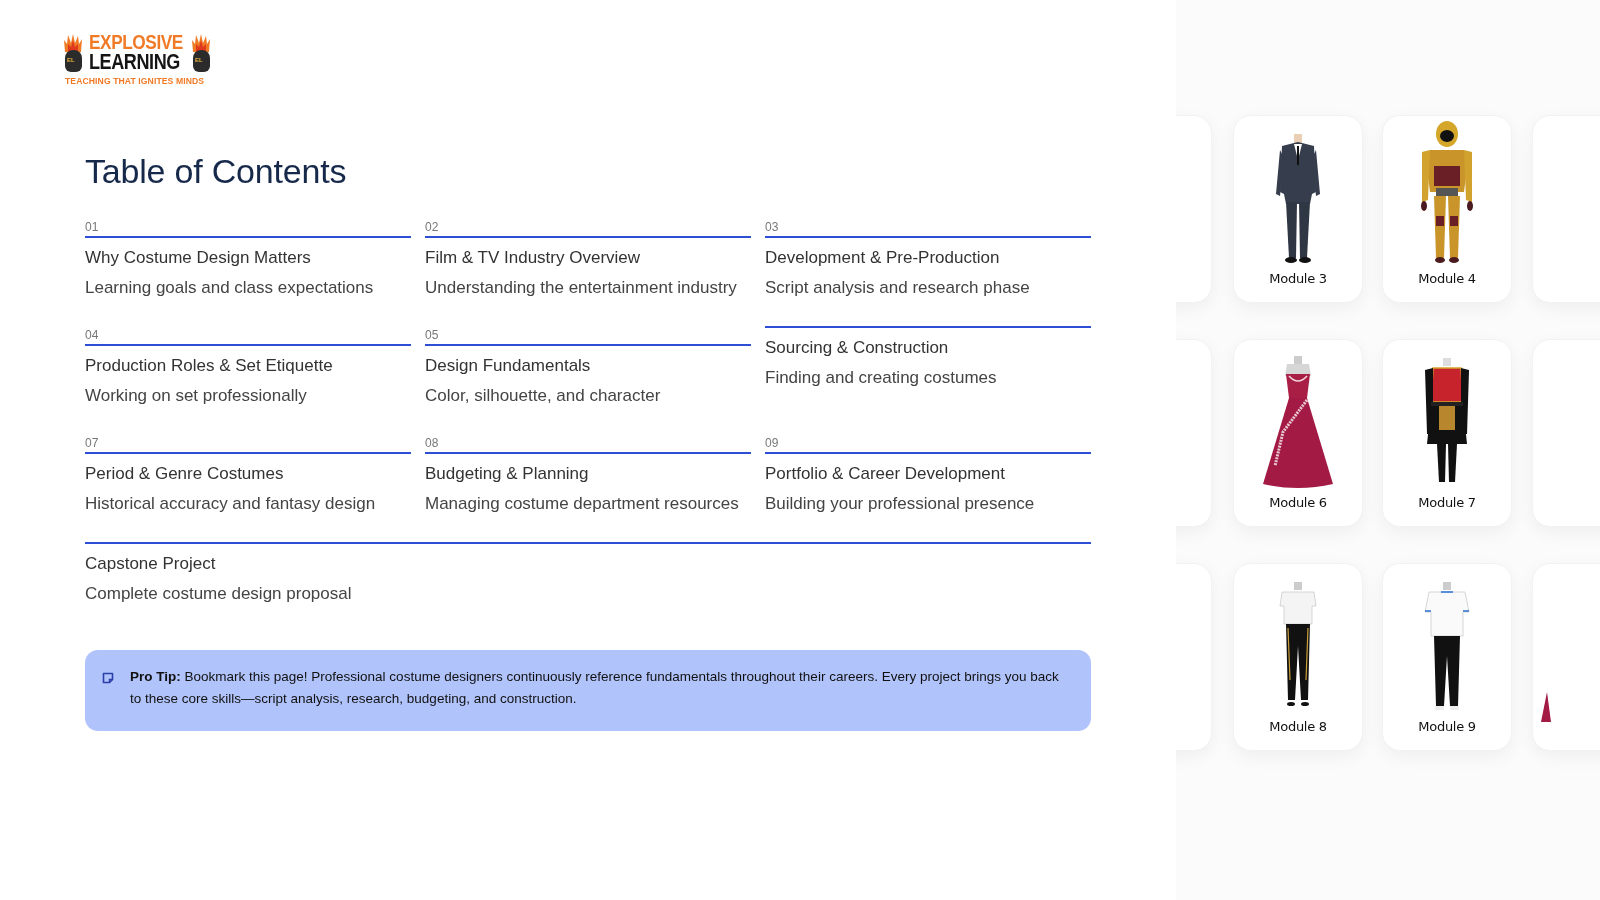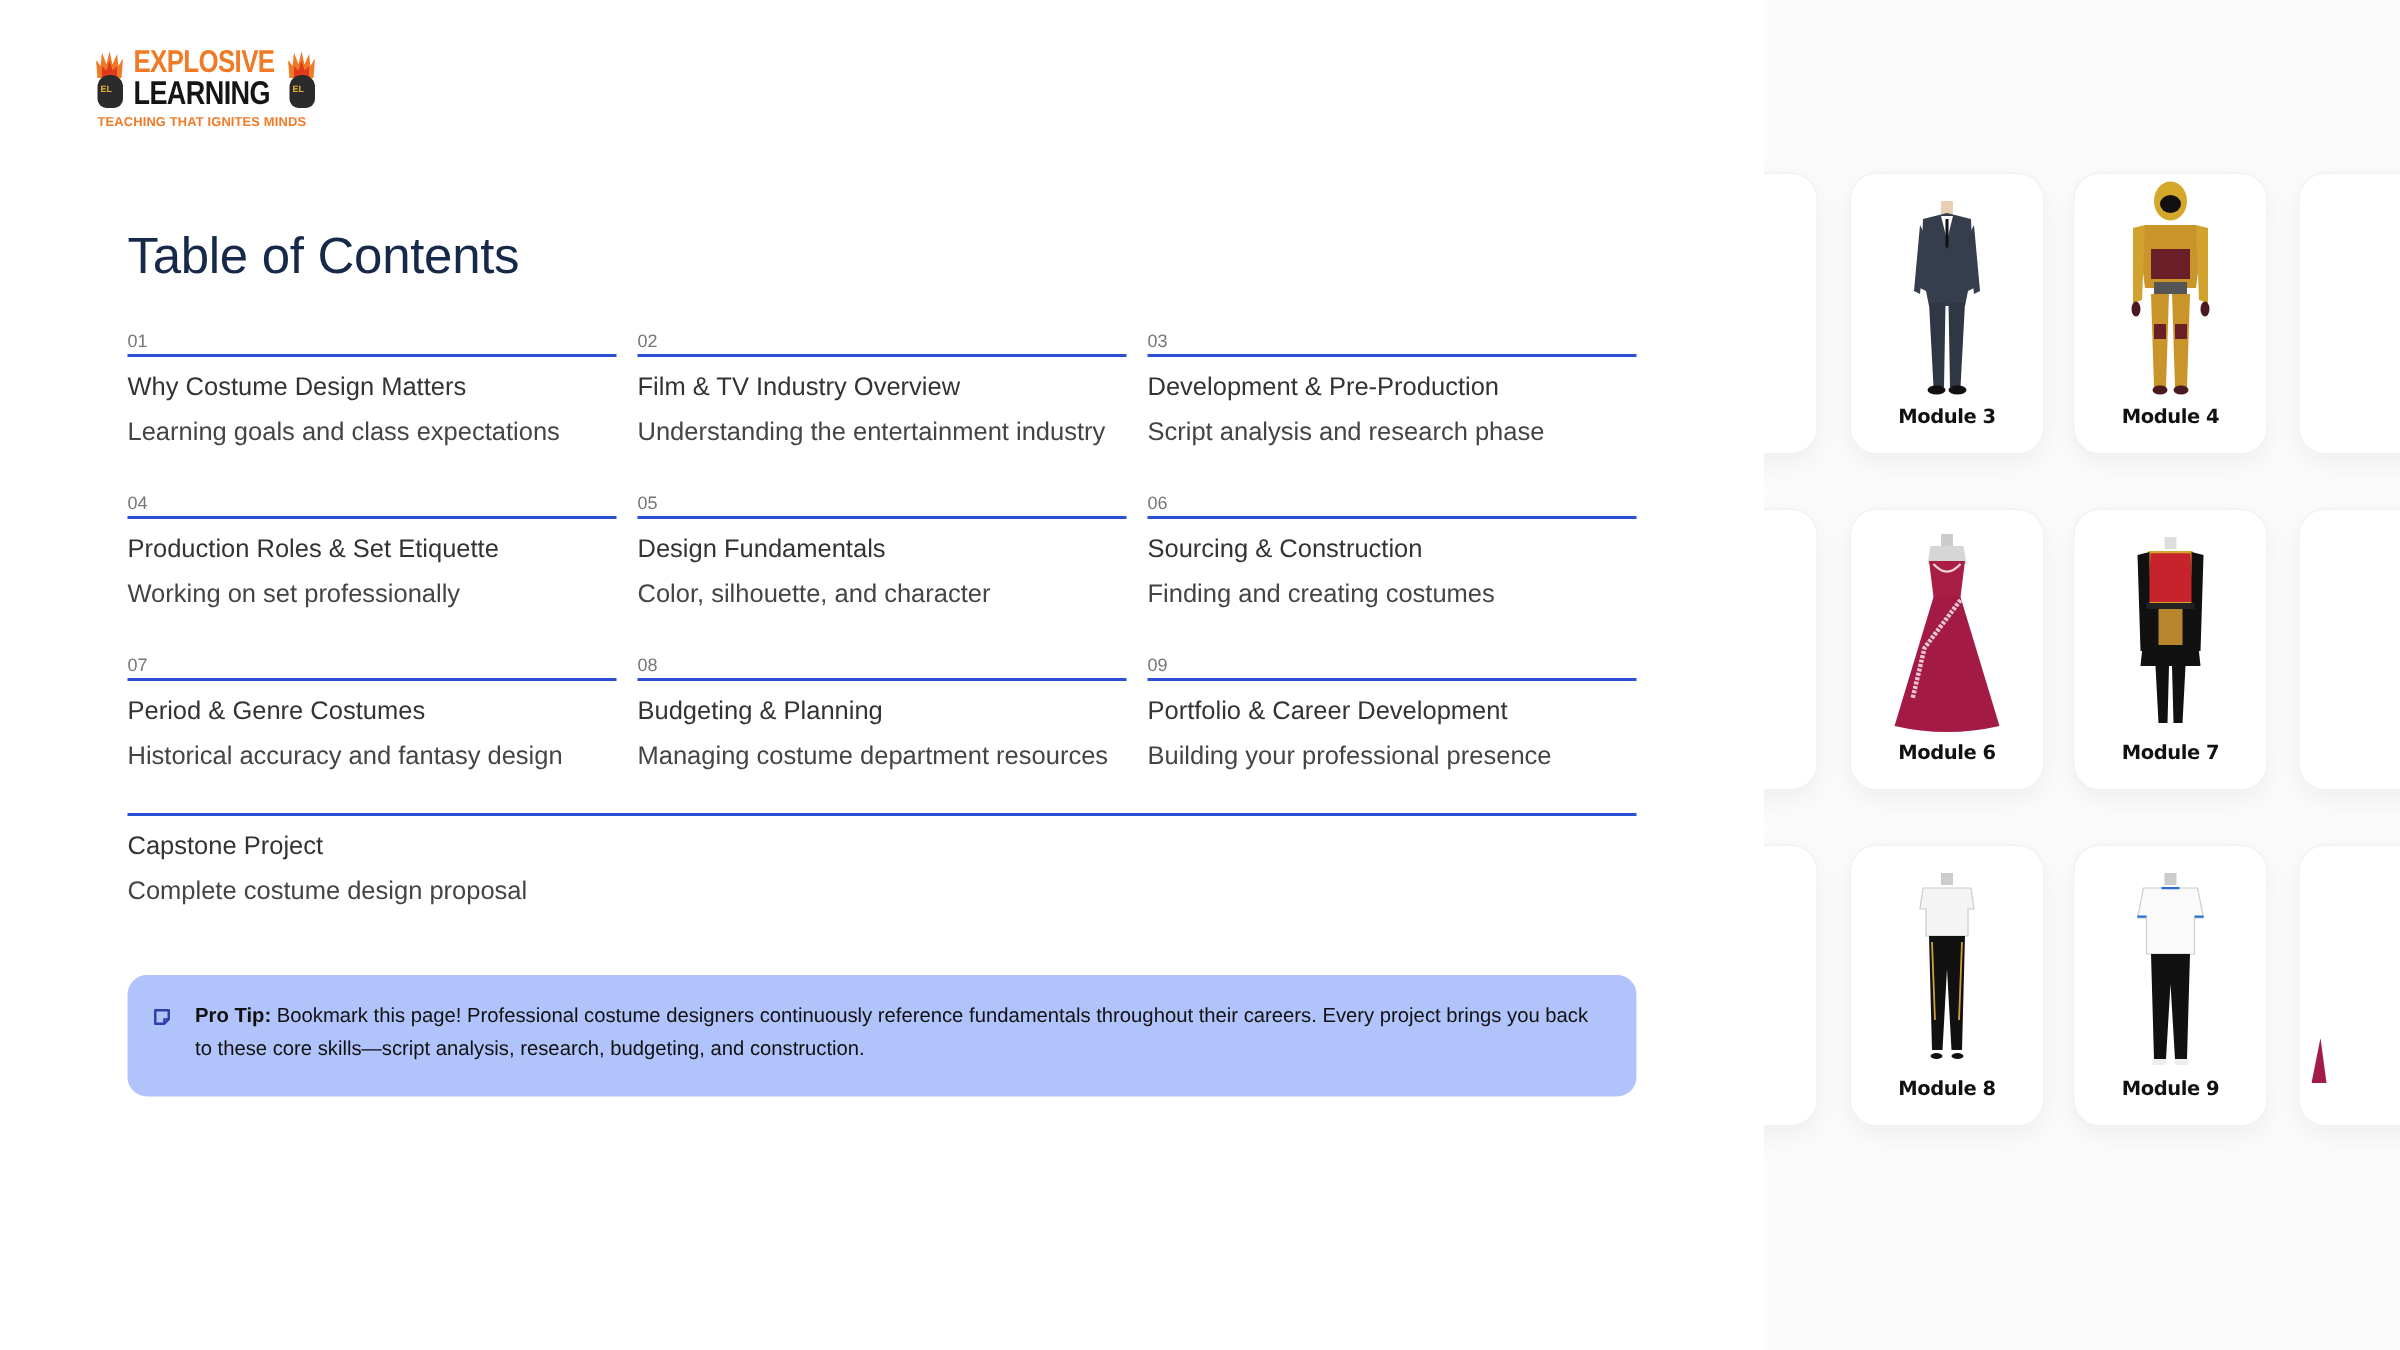--- a/index.html
+++ b/index.html
@@ -31,21 +31,21 @@
 
   
   .tip { position: absolute; left: 85px; top: 650px; width: 1006px; height: 81px; background: #b1c3fb; padding: 16px 20px 0 45px; border-radius: 13px; }
   .tip-icon { position: absolute; left: 17px; top: 22px; width: 12px; height: 12px; }
   .tip-text { font-size: 13.5px; line-height: 22px; color: #111; }
   .tip-text b { font-weight: bold; }
 
   
   .gallery { position: absolute; left: 1176px; top: 0; width: 424px; height: 900px; background: #fbfbfb; overflow: hidden; }
   .card { position: absolute; width: 130px; height: 188px; background: #fff; border-radius: 18px; box-shadow: 0 6px 18px rgba(0,0,0,0.05); border: 1px solid #f2f2f2; }
-  .card .label { position: absolute; bottom: 16px; left: 0; right: 0; text-align: center; font-size: 13px; color: #111; font-weight: bold; font-family: "DejaVu Sans", sans-serif; letter-spacing: -0.3px; }
+  .card .label { position: absolute; bottom: 16px; left: 0; right: 0; text-align: center; font-size: 13px; color: #111; font-weight: normal; font-family: "DejaVu Sans", sans-serif; letter-spacing: -0.3px; }
   .card svg { position: absolute; left: 50%; top: 8px; transform: translateX(-50%); }
 </style>
 </head>
 <body>
 
 <div class="logo">
   <div class="fig left">
     <svg class="flame" viewBox="0 0 20 18">
         <path d="M2 18 L1 6 L4 10 L5 1 L8 9 L10 0 L12 9 L15 2 L16 10 L19 5 L18 18Z" fill="#f07a26"></path>
         <path d="M5 18 L5 10 L8 13 L10 6 L12 13 L15 10 L15 18Z" fill="#e03a1e"></path>
@@ -96,21 +96,20 @@
     <div class="toc-heading">Production Roles &amp; Set Etiquette</div>
     <div class="toc-desc">Working on set professionally</div>
   </div>
   <div class="toc-item" style="left:340px;top:108px">
     <div class="toc-num">05</div>
     <div class="toc-rule"></div>
     <div class="toc-heading">Design Fundamentals</div>
     <div class="toc-desc">Color, silhouette, and character</div>
   </div>
   <div class="toc-item" style="left:680px;top:108px">
-    <div class="toc-num">06</div>
     <div class="toc-rule"></div>
     <div class="toc-heading">Sourcing &amp; Construction</div>
     <div class="toc-desc">Finding and creating costumes</div>
   </div>
 
   <div class="toc-item" style="left:0;top:216px">
     <div class="toc-num">07</div>
     <div class="toc-rule"></div>
     <div class="toc-heading">Period &amp; Genre Costumes</div>
     <div class="toc-desc">Historical accuracy and fantasy design</div>

